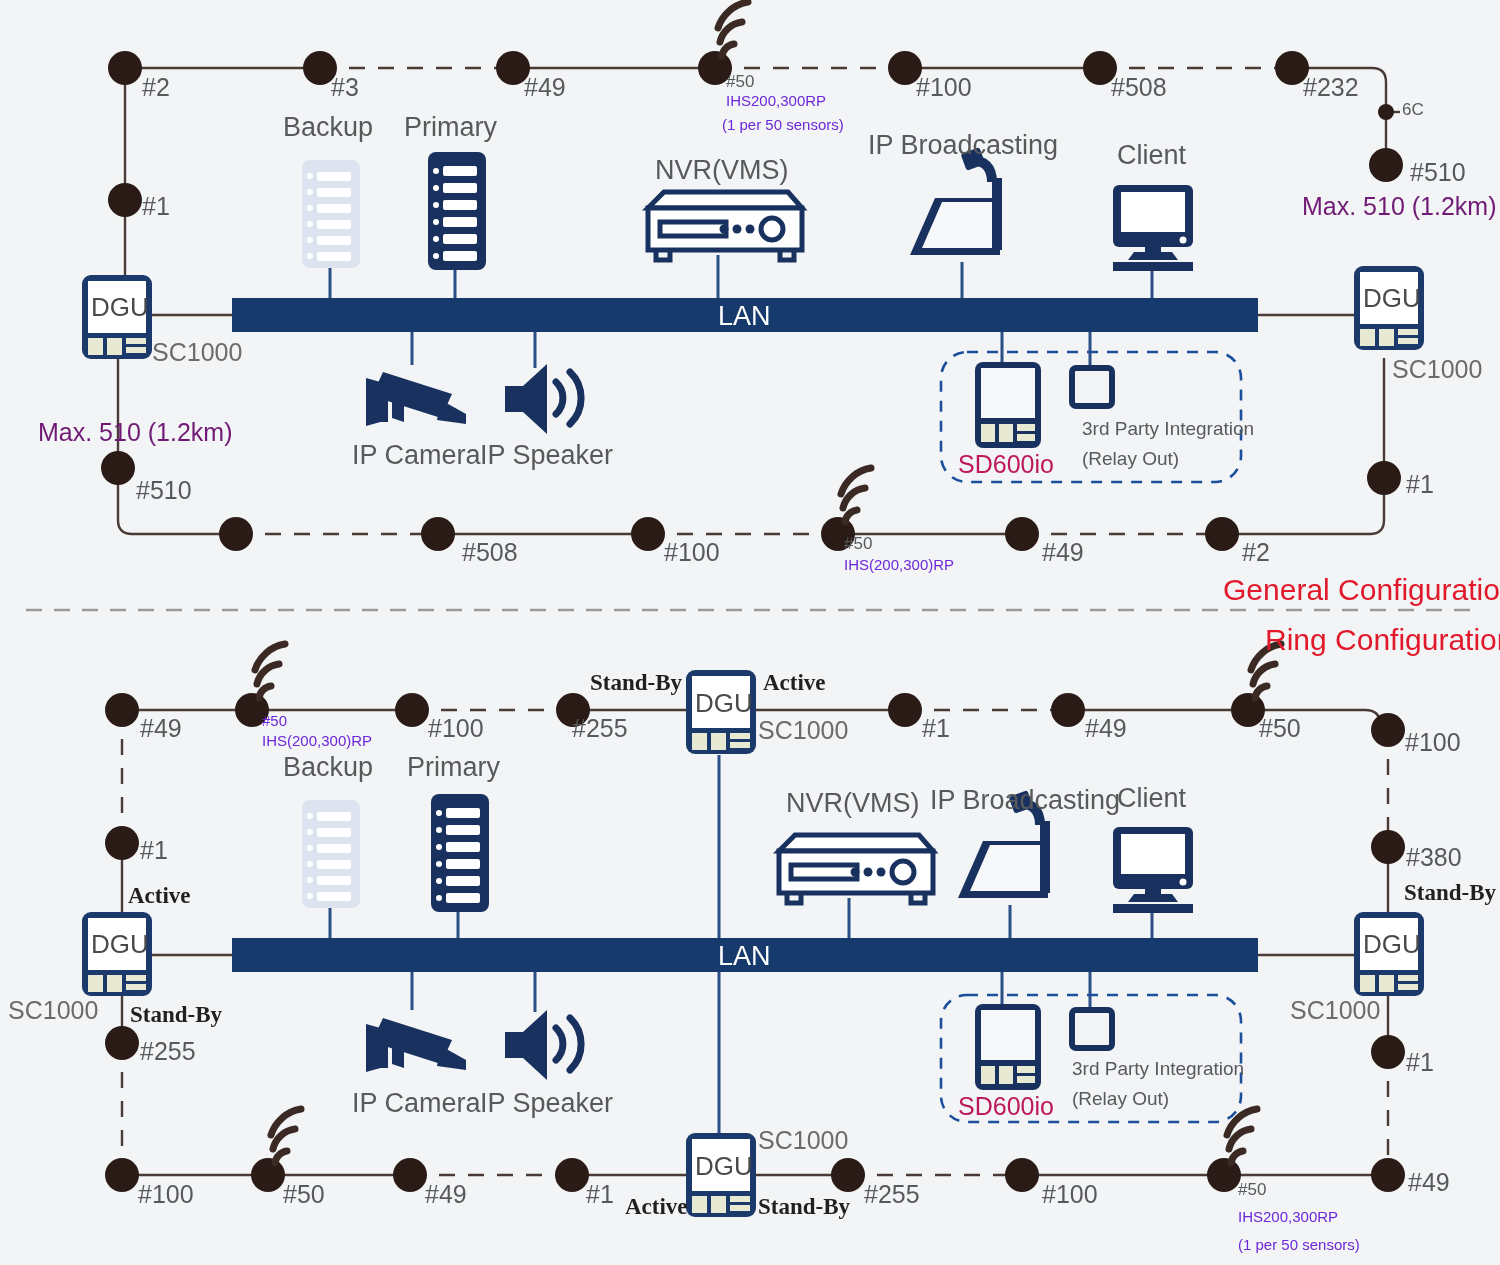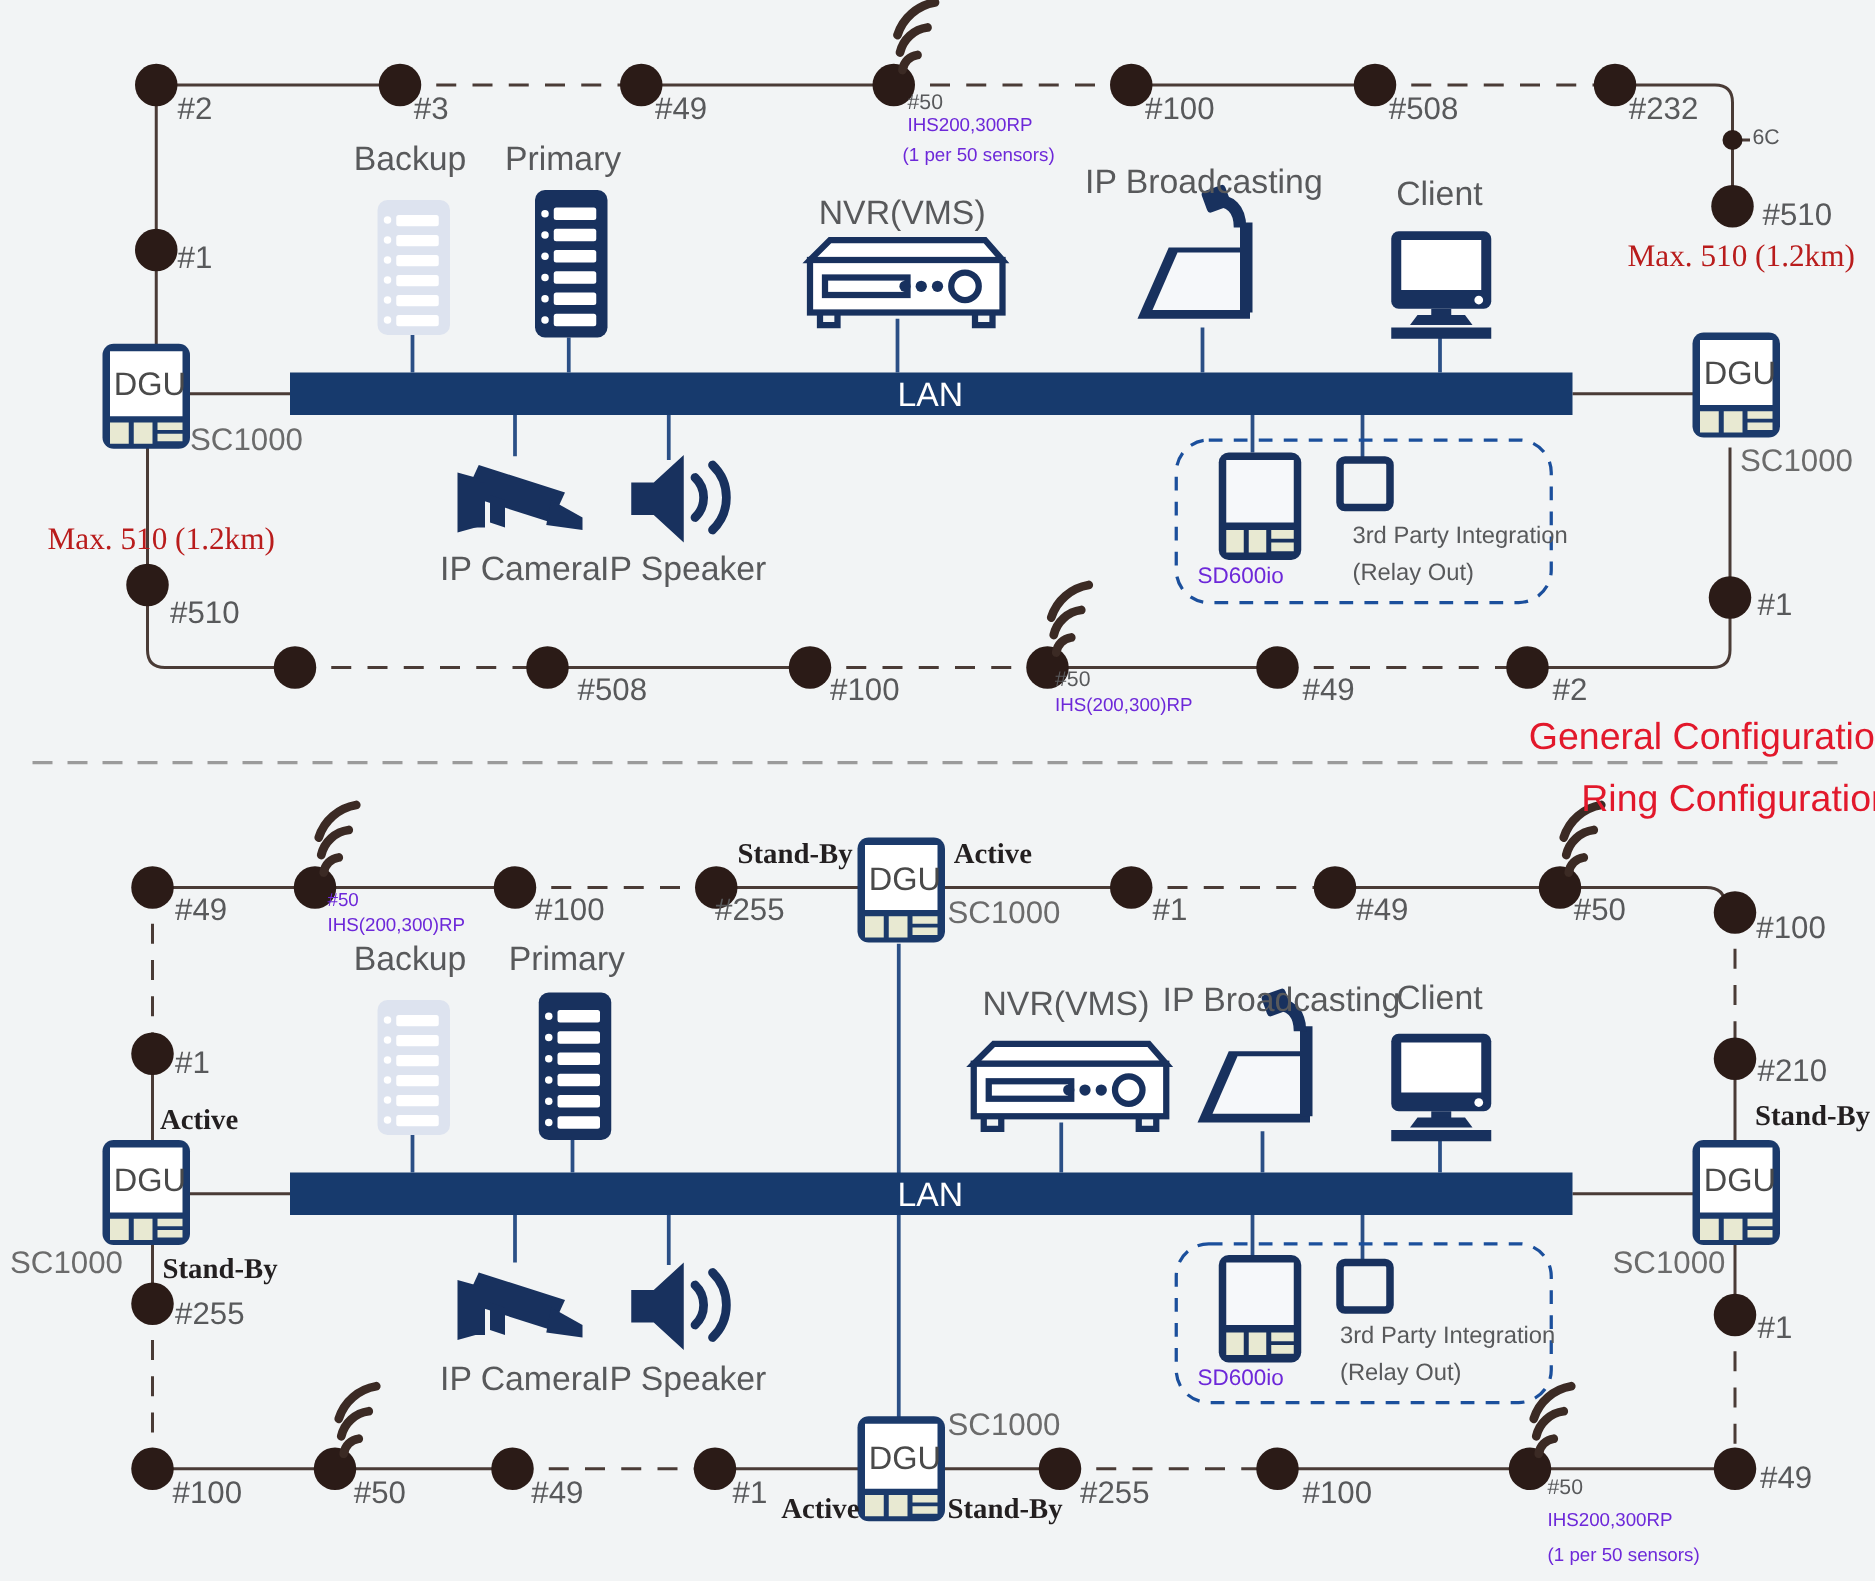--- a/index.html
+++ b/index.html
@@ -4,24 +4,24 @@
 <style>
   html,body{margin:0;padding:0;background:#f2f4f5;}
   body{font-family:"Liberation Sans",sans-serif;}
   #stage{position:relative;width:1500px;height:1265px;background:#f2f4f5;overflow:hidden;}
   svg.layer{position:absolute;left:0;top:0;width:1500px;height:1265px;}
   .lbl{position:absolute;color:#4a4a4a;white-space:nowrap;}
   .node-lbl{font-size:25px;color:#58595b;}
   .node-lbl-sm{font-size:17px;color:#58595b;}
   .node-lbl-xs{font-size:15px;color:#6d28d9;}
   .dev-lbl{font-size:27px;color:#58595b;}
-  .dev-lbl-sm{font-size:18px;color:#6d28d9;}
+  .dev-lbl-sm{font-size:25px;color:#be185d;}
   .sc-lbl{font-size:25px;color:#6b6b6b;}
   .state-lbl{font-size:23px;color:#231f20;font-weight:bold;font-family:Liberation Serif, serif;}
-  .max-lbl{font-size:25px;color:#b91c1c;font-family:Liberation Serif, serif;}
+  .max-lbl{font-size:25px;color:#701a75;}
   .cfg-lbl{font-size:30px;color:#e2182b;}
   .tp-lbl{font-size:19px;color:#58595b;}
   .lan-lbl{position:absolute;color:#fff;font-size:27px;}
   .dgu-lbl{position:absolute;font-size:26px;color:#4a4a4a;}
 </style>
 </head>
 <body>
 
 <div id="stage">
 
@@ -516,21 +516,21 @@
   <div class="lbl dev-lbl" style="left:480px;top:1088px;">IP Speaker</div>
 
   <div class="lan-lbl" style="left:718px;top:941px;">LAN</div>
 
   <div class="lbl dev-lbl-sm" style="left:958px;top:1092px;">SD600io</div>
   <div class="lbl tp-lbl" style="left:1072px;top:1058px;">3rd Party Integration</div>
   <div class="lbl tp-lbl" style="left:1072px;top:1088px;">(Relay Out)</div>
 
   <div class="dgu-lbl" style="left:1363px;top:929px;">DGU</div>
   <div class="lbl sc-lbl" style="left:1290px;top:996px;">SC1000</div>
-  <div class="lbl node-lbl" style="left:1406px;top:843px;">#210</div>
+  <div class="lbl node-lbl" style="left:1406px;top:843px;">#380</div>
   <div class="lbl state-lbl" style="left:1404px;top:880px;">Stand-By</div>
   <div class="lbl node-lbl" style="left:1406px;top:1048px;">#1</div>
 
   <div class="lbl node-lbl" style="left:138px;top:1180px;">#100</div>
   <div class="lbl node-lbl" style="left:283px;top:1180px;">#50</div>
   <div class="lbl node-lbl" style="left:425px;top:1180px;">#49</div>
   <div class="lbl node-lbl" style="left:586px;top:1180px;">#1</div>
   <div class="lbl state-lbl" style="left:625px;top:1194px;">Active</div>
   <div class="lbl state-lbl" style="left:758px;top:1194px;">Stand-By</div>
   <div class="dgu-lbl" style="left:695px;top:1151px;">DGU</div>

